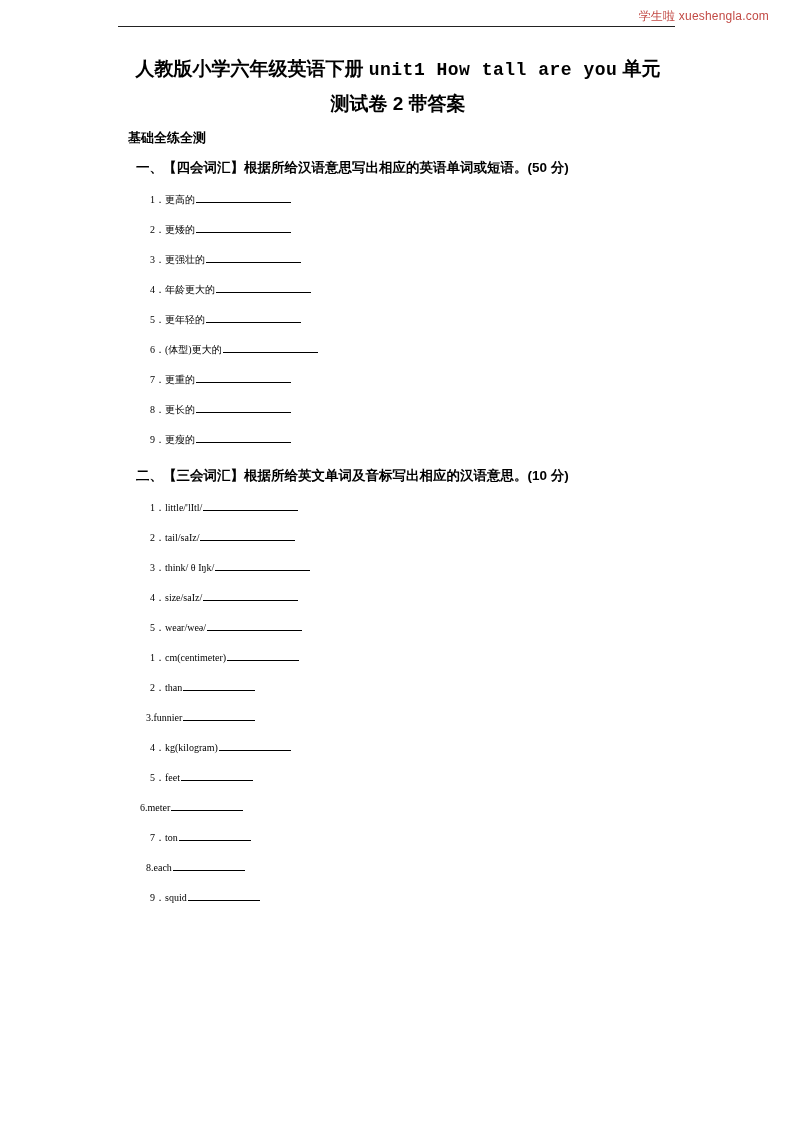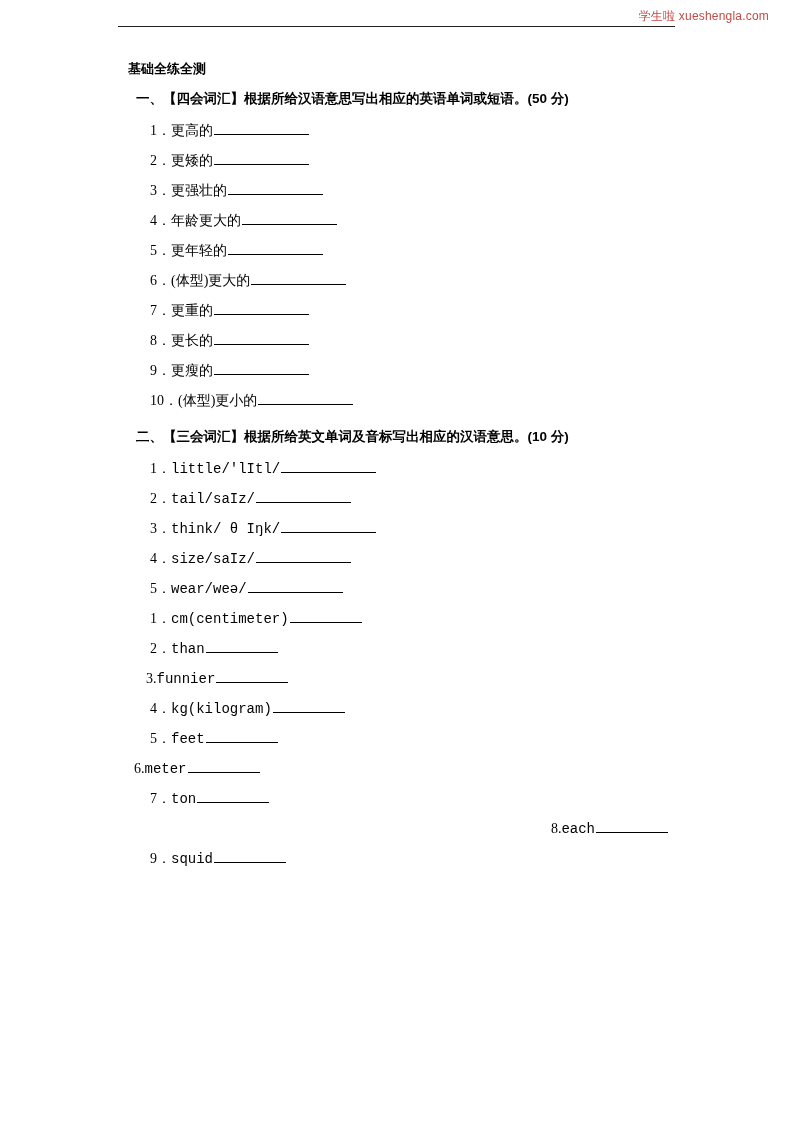--- a/index.html
+++ b/index.html
@@ -65,77 +65,80 @@
     margin: 8px 0 10px 0;
   }
   .section-head {
     font-family: "Liberation Sans", sans-serif;
     font-weight: bold;
     font-size: 13.5px;
     margin: 10px 0 6px 8px;
     line-height: 22px;
   }
   .item {
-    font-size: 14px;
+    font-size: 10px;
     line-height: 30px;
     margin-left: 22px;
     white-space: nowrap;
   }
   .item .num {
     display: inline;
   }
   .blank {
     display: inline-block;
     border-bottom: 1px solid #000;
     vertical-align: baseline;
     height: 14px;
     margin-left: 1px;
   }
   .b-lg { width: 95px; }
   .b-md { width: 72px; }
   .en {
-    font-family: Liberation Mono, monospace;
+    font-family: Liberation Serif, serif;
   }
 </style>
 </head>
 <body>
 
 <div class="page">
 
   <div class="watermark">学生啦 xueshengla.com</div>
   <div class="rule"></div>
 
   <div class="content">
 
+    <h1 class="doc-title">
+      <span>人教版小学六年级英语下册 </span><span class="mono">unit1 How tall are you</span><span> 单元</span><br>
+      <span>测试卷 2 带答案</span>
+    </h1>
 
     <div class="subtitle">基础全练全测</div>
 
     <div class="section-head">一、【四会词汇】根据所给汉语意思写出相应的英语单词或短语。(50 分)</div>
     <div class="item"><span class="num">1．</span><span>更高的</span><span class="blank b-lg"></span></div>
     <div class="item"><span class="num">2．</span><span>更矮的</span><span class="blank b-lg"></span></div>
     <div class="item"><span class="num">3．</span><span>更强壮的</span><span class="blank b-lg"></span></div>
     <div class="item"><span class="num">4．</span><span>年龄更大的</span><span class="blank b-lg"></span></div>
     <div class="item"><span class="num">5．</span><span>更年轻的</span><span class="blank b-lg"></span></div>
     <div class="item"><span class="num">6．</span><span>(体型)更大的</span><span class="blank b-lg"></span></div>
     <div class="item"><span class="num">7．</span><span>更重的</span><span class="blank b-lg"></span></div>
     <div class="item"><span class="num">8．</span><span>更长的</span><span class="blank b-lg"></span></div>
     <div class="item"><span class="num">9．</span><span>更瘦的</span><span class="blank b-lg"></span></div>
-    <div class="item"><span class="num">10．</span><span>(体型)更小的</span><span class="blank b-lg"></span></div>
 
     <div class="section-head">二、【三会词汇】根据所给英文单词及音标写出相应的汉语意思。(10 分)</div>
     <div class="item"><span class="num">1．</span><span class="en">little/'lItl/</span><span class="blank b-lg"></span></div>
     <div class="item"><span class="num">2．</span><span class="en">tail/saIz/</span><span class="blank b-lg"></span></div>
     <div class="item"><span class="num">3．</span><span class="en">think/ θ Iŋk/</span><span class="blank b-lg"></span></div>
     <div class="item"><span class="num">4．</span><span class="en">size/saIz/</span><span class="blank b-lg"></span></div>
     <div class="item"><span class="num">5．</span><span class="en">wear/weə/</span><span class="blank b-lg"></span></div>
 
     <div class="item"><span class="num">1．</span><span class="en">cm(centimeter)</span><span class="blank b-md"></span></div>
     <div class="item"><span class="num">2．</span><span class="en">than</span><span class="blank b-md"></span></div>
     <div class="item" style="margin-left:18px;"><span class="num">3.</span><span class="en">funnier</span><span class="blank b-md"></span></div>
     <div class="item"><span class="num">4．</span><span class="en">kg(kilogram)</span><span class="blank b-md"></span></div>
     <div class="item"><span class="num">5．</span><span class="en">feet</span><span class="blank b-md"></span></div>
-    <div class="item" style="margin-left:6px;"><span class="num">6.</span><span class="en">meter</span><span class="blank b-md"></span></div>
+    <div class="item" style="margin-left:12px;"><span class="num">6.</span><span class="en">meter</span><span class="blank b-md"></span></div>
     <div class="item"><span class="num">7．</span><span class="en">ton</span><span class="blank b-md"></span></div>
-    <div class="item" style="margin-left:18px;text-align:right;"><span class="num">8.</span><span class="en">each</span><span class="blank b-md"></span></div>
+    <div class="item" style="margin-left:18px;"><span class="num">8.</span><span class="en">each</span><span class="blank b-md"></span></div>
     <div class="item"><span class="num">9．</span><span class="en">squid</span><span class="blank b-md"></span></div>
 
   </div>
 </div>
 
 </body></html>

